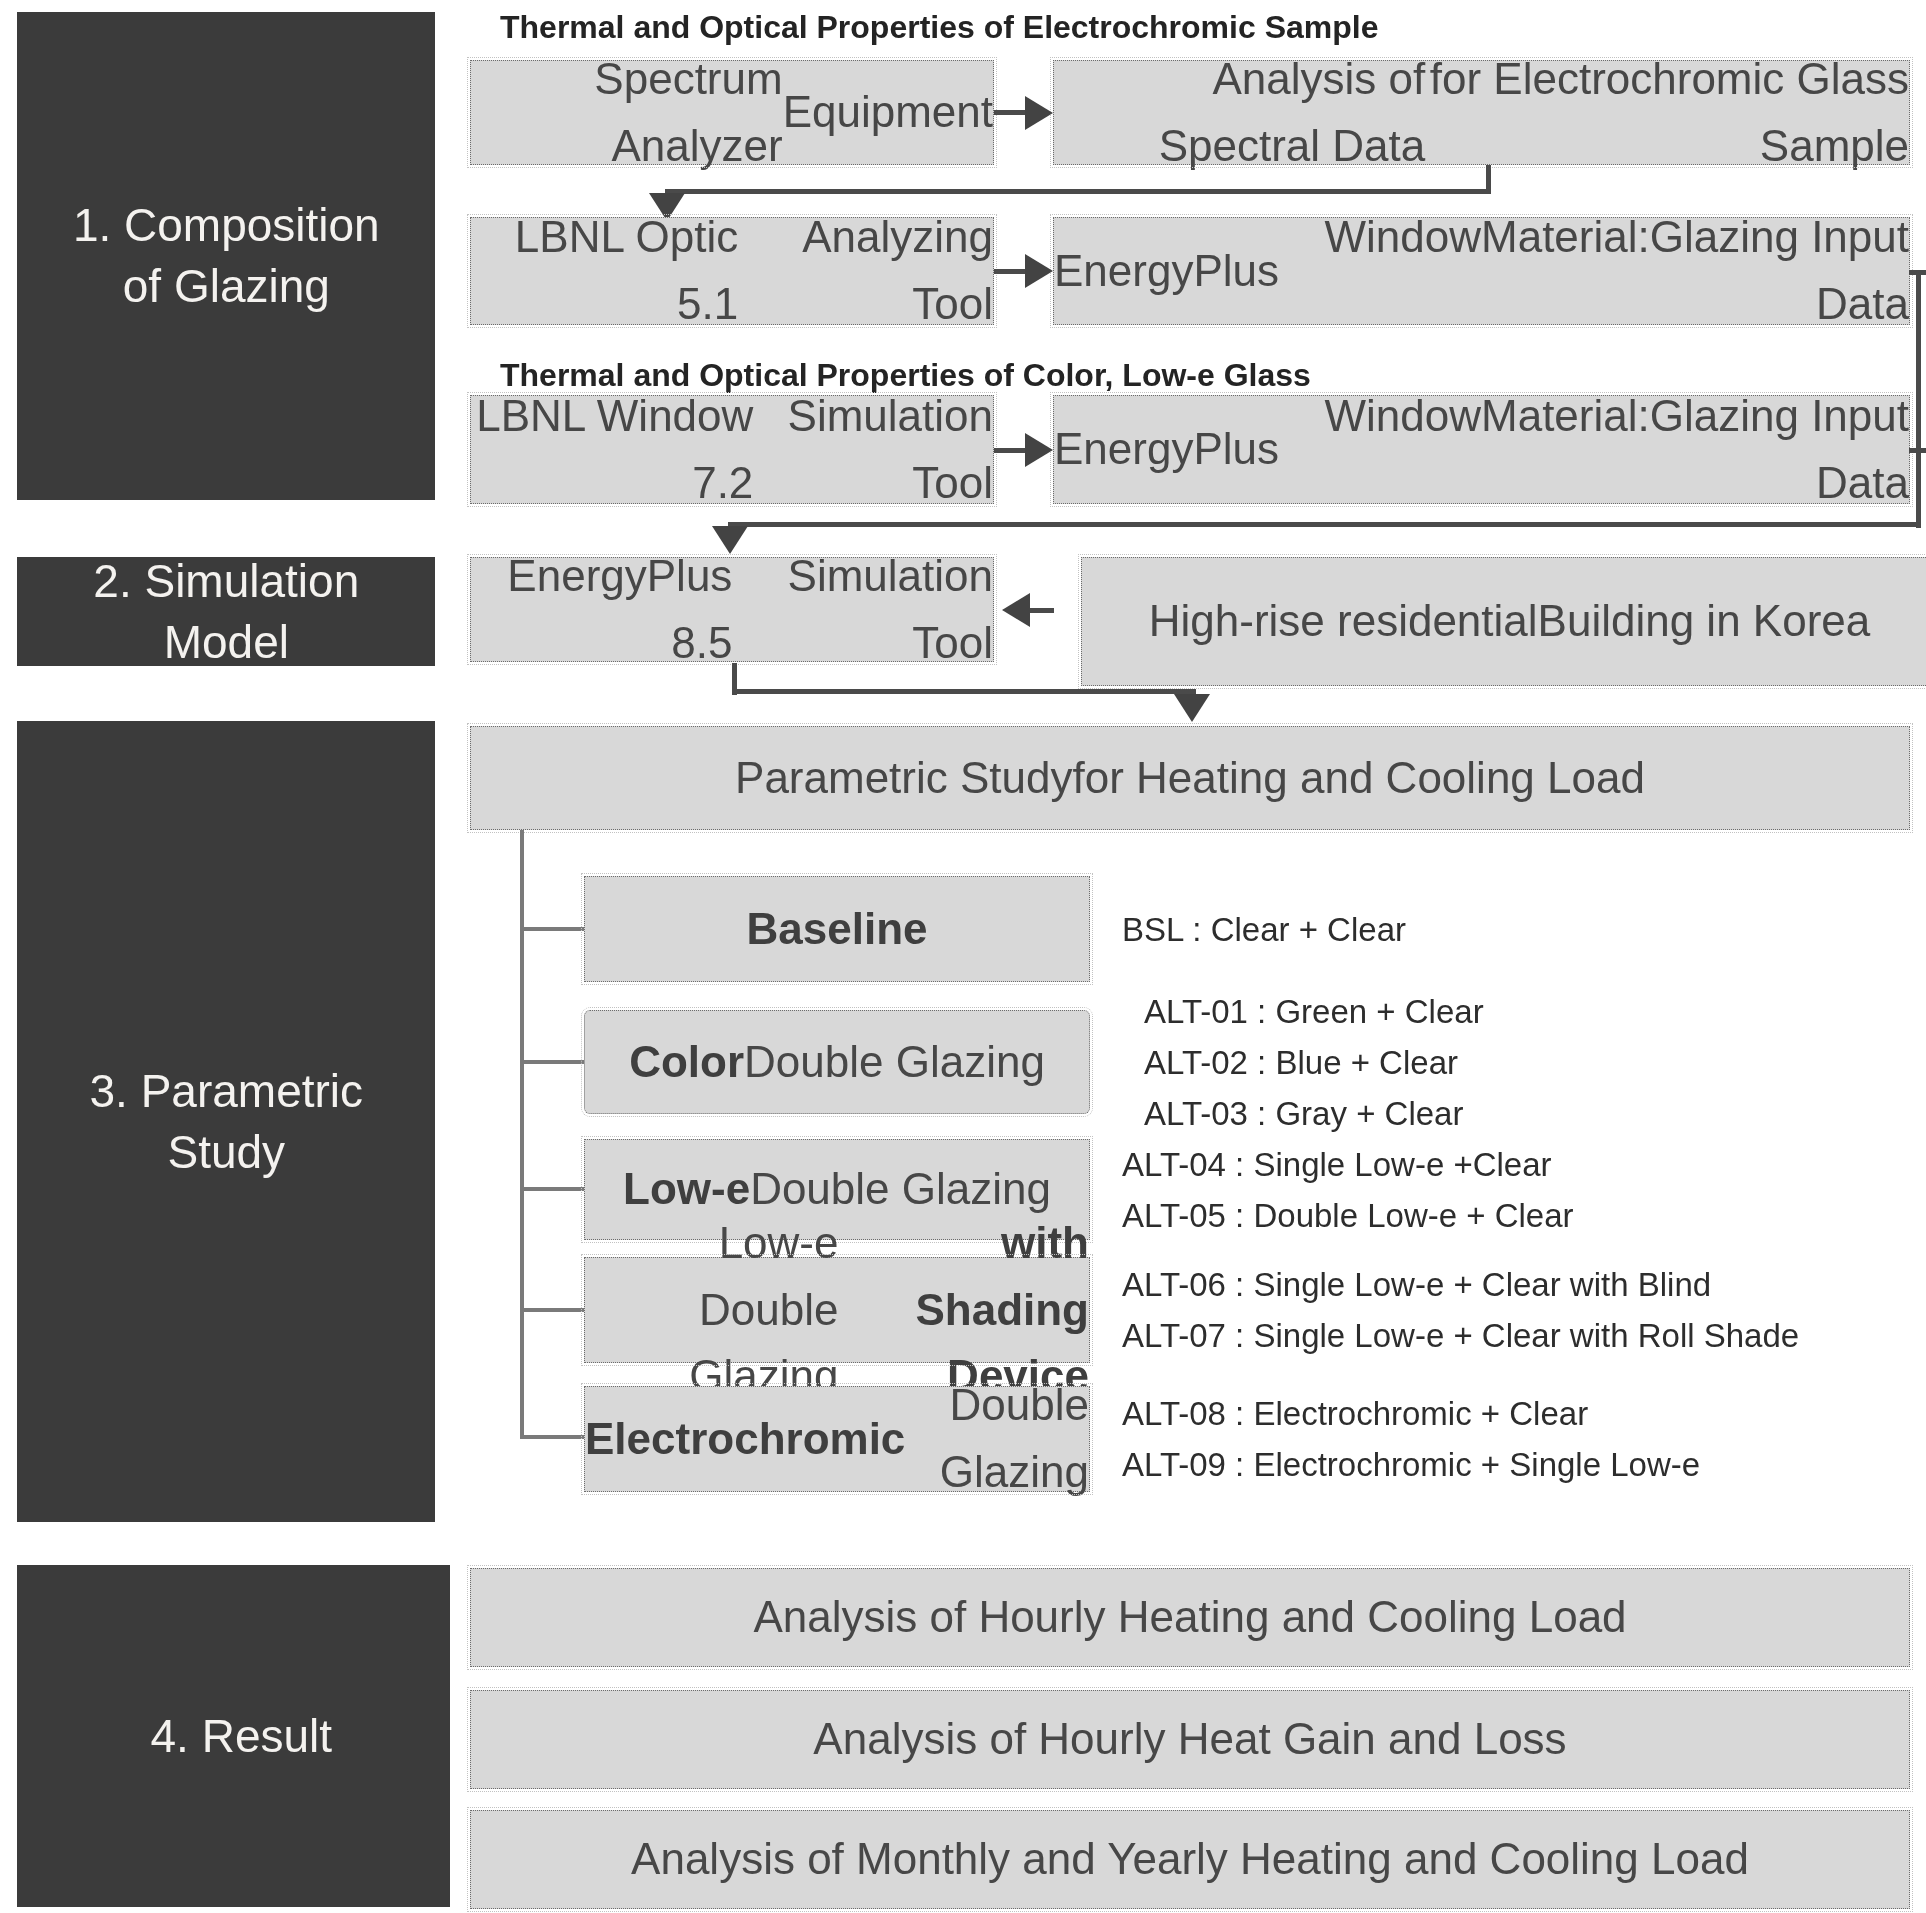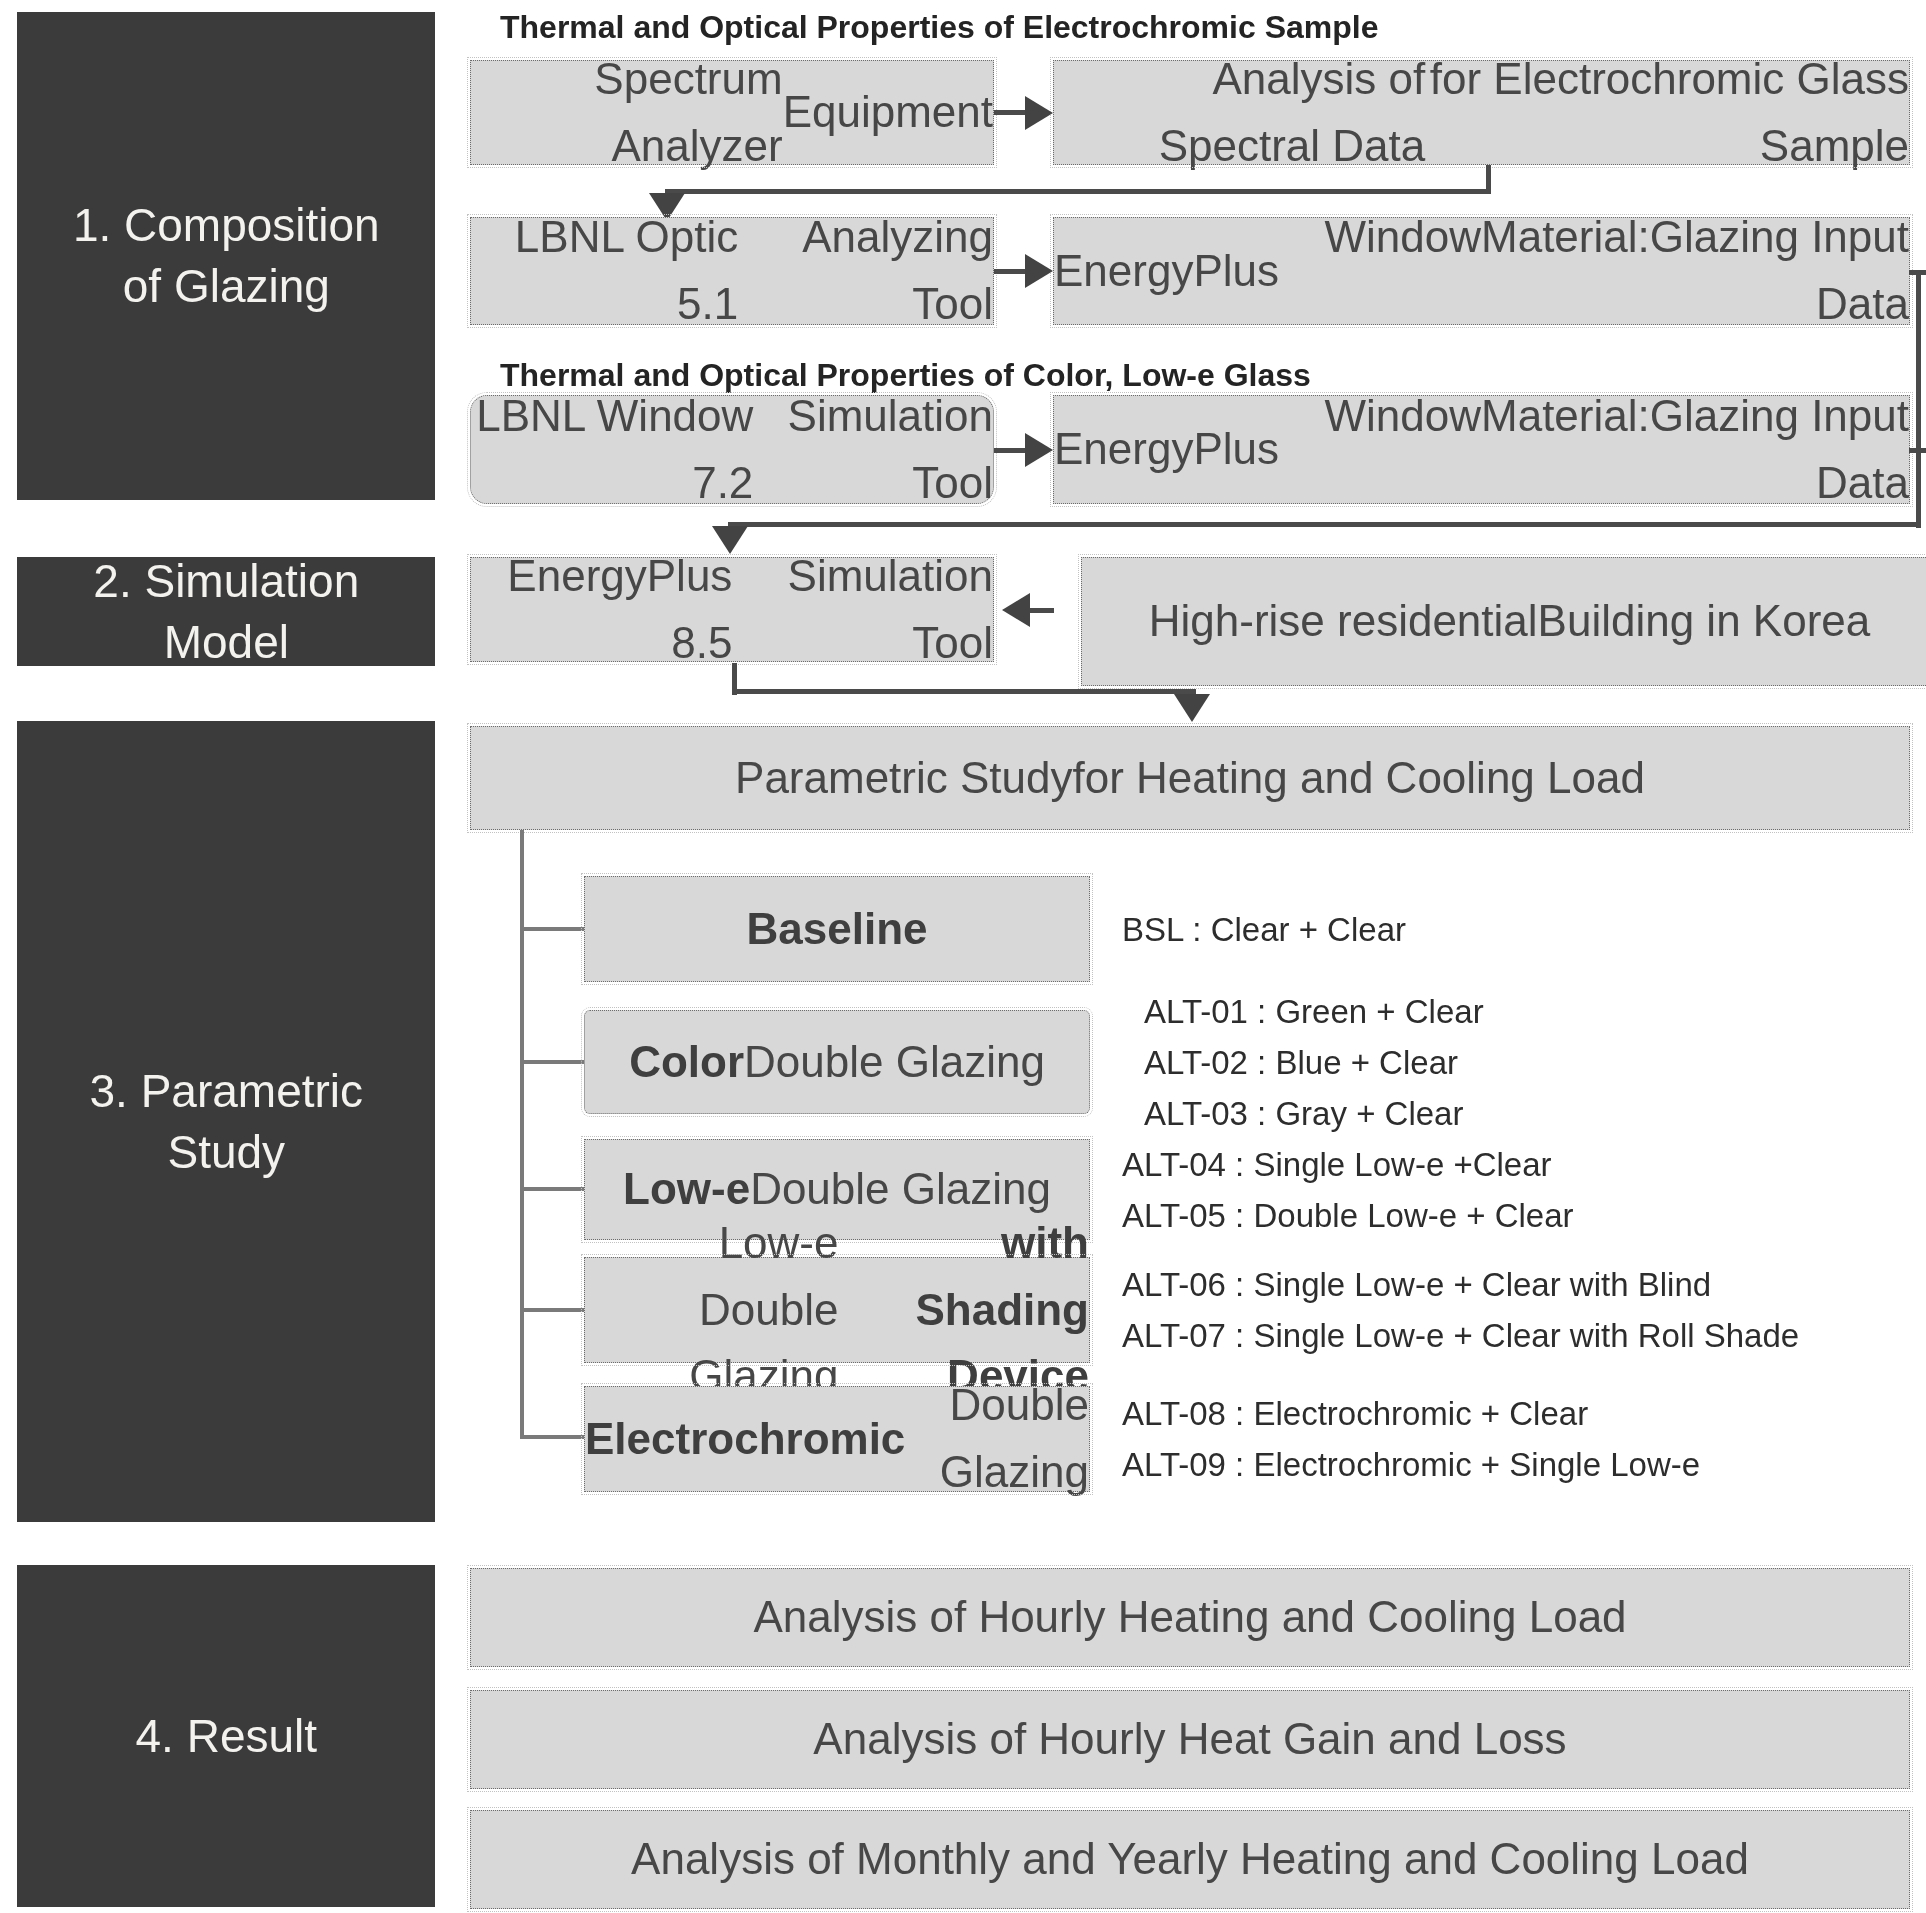--- a/index.html
+++ b/index.html
@@ -45,21 +45,21 @@
     <span>of Glazing</span>
   </div>
   <div class="dk" style="top:557px;height:109px;">
     <span>2. Simulation</span>
     <span>Model</span>
   </div>
   <div class="dk" style="top:721px;height:801px;">
     <span>3. Parametric</span>
     <span>Study</span>
   </div>
-  <div class="dk" style="top:1565px;height:342px;">
+  <div class="dk" style="top:1565px;height:342px;padding-left:15px;">
     <span>4. Result</span>
   </div>
 
   <div class="hd" style="left:488px;top:9.2px;">Thermal and Optical Properties of Electrochromic Sample</div>
 
   <div class="lb" style="left:470px;top:60px;width:524px;height:105px;">
     <span>Spectrum Analyzer</span>
     <span>Equipment</span>
   </div>
   <div class="lb" style="left:1053px;top:60px;width:857px;height:105px;">
@@ -79,21 +79,21 @@
   </div>
   <div class="lb" style="left:1053px;top:217px;width:857px;height:108px;">
     <span>EnergyPlus</span>
     <span>WindowMaterial:Glazing Input Data</span>
   </div>
   <div class="ln" style="left:994px;top:269px;width:33px;height:5.2px;"></div>
   <div class="ah-r" style="left:1025px;top:254px;"></div>
 
   <div class="hd" style="left:488px;top:357px;">Thermal and Optical Properties of Color, Low-e Glass</div>
 
-  <div class="lb" style="left:470px;top:395px;width:524px;height:109px;border-radius:17px;">
+  <div class="lb" style="left:470px;top:395px;width:524px;height:109px;">
     <span>LBNL Window 7.2</span>
     <span>Simulation Tool</span>
   </div>
   <div class="lb" style="left:1053px;top:395px;width:857px;height:109px;">
     <span>EnergyPlus</span>
     <span>WindowMaterial:Glazing Input Data</span>
   </div>
   <div class="ln" style="left:994px;top:448px;width:33px;height:5.2px;"></div>
   <div class="ah-r" style="left:1025px;top:433px;"></div>
 

